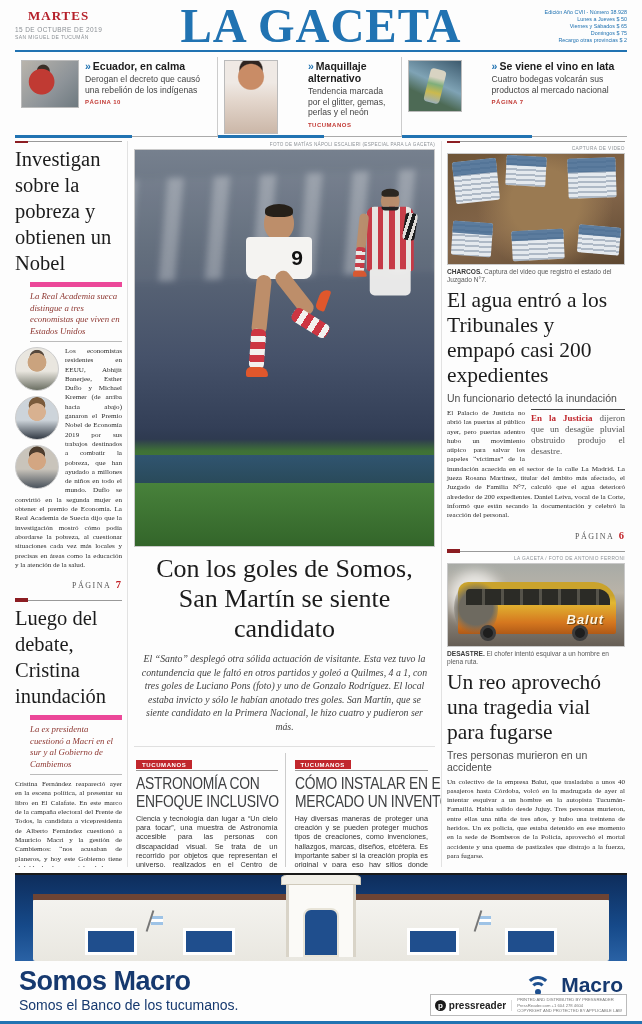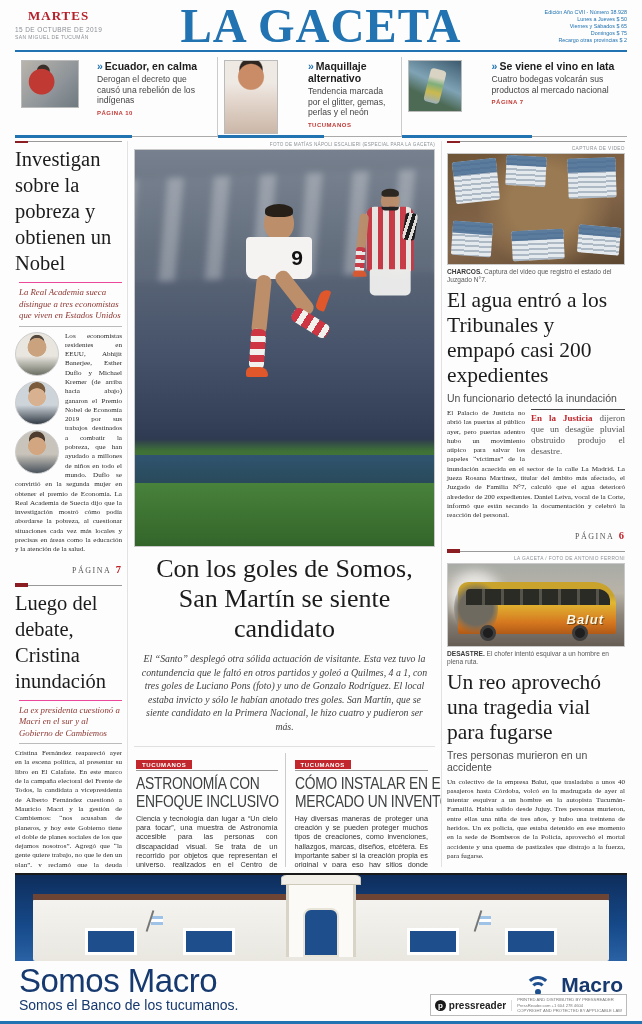--- a/index.html
+++ b/index.html
@@ -17,21 +17,21 @@
   .masthead{position:absolute;left:0;right:0;top:0;text-align:center;
             font-family:"Liberation Serif",serif;font-weight:bold;font-size:47px;line-height:50px;
             color:#2173b2;letter-spacing:1px;transform:scaleY(1.04);}
   .hdr-right{position:absolute;right:15px;top:9px;text-align:right;color:#2173b2;font-size:5.4px;line-height:7px;}
   .hdr-rule{height:2px;background:#2173b2;margin:0 15px;}
 
   
   .teasers{display:flex;margin:5px 15px 4px 15px;height:80px;}
   .teaser{position:relative;display:flex;padding:3px 6px 0 6px;border-bottom:1px solid #aaa;}
   .teaser+.teaser{border-left:1px solid #ccc;gap:24px;}
-  .t1{width:33%;gap:12px;} .t2{width:30%;} .t3{width:37%;}
+  .t1{width:33%;} .t2{width:30%;} .t3{width:37%;}
   .t-bar{position:absolute;left:0;bottom:-2px;height:3px;width:58%;background:#2173b2;}
   .thumb{flex:none;margin-right:6px;border:1px solid #bbb;}
   .th1{width:58px;height:48px;background:
        radial-gradient(circle at 35% 45%,#c03a33 0 28%,transparent 30%),
        radial-gradient(circle at 38% 22%,#3a2f28 0 12%,transparent 14%),
        linear-gradient(135deg,#b9b4ac,#8e9499 60%,#6f7a80);}
   .th2{width:54px;height:74px;background:
        radial-gradient(circle at 50% 22%,#c98c66 0 20%,transparent 22%),
        radial-gradient(circle at 50% 12%,#2e2420 0 16%,transparent 18%),
        linear-gradient(180deg,#efe9e4 0 30%,#e3d6cc 55%,#cbb7a8);}
@@ -51,22 +51,22 @@
   .col-l{width:112px;flex:none;overflow:hidden;padding-right:5px;}
   .col-c{width:315px;flex:none;overflow:hidden;padding:0 6px;border-left:1px solid #e2e2e2;border-right:1px solid #e2e2e2;}
   .col-r{width:183px;flex:none;overflow:hidden;padding-left:5px;}
 
   .tickline{position:relative;border-top:1px solid #999;margin-bottom:4px;}
   .tick{position:absolute;left:0;top:-3px;width:13px;height:4px;background:#8c1d22;}
 
   .h-serif{font-family:"Liberation Serif",serif;color:#1c1c1c;font-weight:normal;margin:0;}
   .hl-left{font-size:20.5px;line-height:26px;margin-top:3px;}
   .deck{font-family:"Liberation Serif",serif;font-style:italic;color:#8d3630;
-        font-size:8.8px;line-height:11.5px;border-top:1px solid #ec4899;border-bottom:1px solid #bbb;
-        padding:4px 0;margin:6px 0 5px 4px;}
+        font-size:8.8px;line-height:11.5px;border-top:5px solid #ec4899;border-bottom:1px solid #bbb;
+        padding:4px 0;margin:6px 0 5px 15px;}
   .bodytext{font-family:"Liberation Serif",serif;font-size:7.1px;line-height:9.3px;color:#2b2b2b;text-align:justify;}
   .pics{float:left;width:46px;margin-right:4px;}
   .pic{width:44px;height:44px;border-radius:50%;margin-bottom:5px;border:1px solid #ccc;}
   .p1{background:radial-gradient(circle at 50% 34%,#caa37e 0 26%,transparent 28%),radial-gradient(circle at 50% 22%,#55483c 0 18%,transparent 20%),linear-gradient(180deg,#e9e6df 55%,#6b6f63);}
   .p2{background:radial-gradient(circle at 50% 36%,#d8b190 0 25%,transparent 27%),radial-gradient(circle at 50% 20%,#7a5b3c 0 20%,transparent 22%),linear-gradient(180deg,#cdd4da 55%,#323a44);}
   .p3{background:radial-gradient(circle at 50% 36%,#d3a682 0 25%,transparent 27%),radial-gradient(circle at 50% 20%,#4e3d2e 0 19%,transparent 21%),linear-gradient(180deg,#c9c4bb 55%,#49525c);}
   .pagina{text-align:right;margin:4px 0 8px 0;}
   .pg-label{font-family:"Liberation Serif",serif;font-size:8px;letter-spacing:1.5px;color:#555;}
   .pg-num{font-family:"Liberation Serif",serif;font-weight:bold;font-size:10.5px;color:#c22026;letter-spacing:1px;}
 
@@ -159,21 +159,21 @@
   .roof{position:absolute;top:-5px;left:0;right:0;height:6px;background:#6e4434;}
   .portal{position:absolute;left:44%;top:-16px;width:12%;height:120%;background:#fbfaf7;border-left:3px solid #d9d4c8;border-right:3px solid #d9d4c8;}
   .pediment{position:absolute;top:-12px;left:-8px;right:-8px;height:14px;background:#f1efe8;border-radius:50% 50% 0 0;border:1px solid #d0cabb;}
   .door{position:absolute;left:22%;top:34%;width:56%;height:66%;background:#1f4e8d;border-radius:8px 8px 0 0;border:2px solid #e8e4d8;}
   .win{position:absolute;top:46%;width:9%;height:44%;background:#1f4e8d;border:3px solid #fff;}
   .wa{left:9%;} .wb{left:26%;} .wc{right:26%;} .wd{right:9%;}
   .flag{position:absolute;top:28%;width:12px;height:9px;background:linear-gradient(180deg,#9ec3e6 33%,#fff 33% 66%,#9ec3e6 66%);}
   .fa{left:20.5%;} .fb{right:20.5%;}
   .pole{position:absolute;top:-6px;left:-2px;width:2px;height:22px;background:#777;transform:rotate(18deg);}
   .ad-body{display:flex;justify-content:space-between;align-items:flex-start;padding:6px 4px 2px 4px;}
-  .ad-title{font-weight:normal;font-size:33px;color:#16396f;line-height:28px;letter-spacing:-.5px;}
+  .ad-title{font-weight:bold;font-size:27px;color:#16396f;line-height:28px;letter-spacing:-.5px;}
   .ad-sub{font-size:14px;color:#16396f;margin-top:2px;}
   .macro{display:flex;align-items:center;margin-top:8px;}
   .macro-mark{position:relative;width:34px;height:26px;margin-right:6px;}
   .arc{position:absolute;left:50%;border:3px solid #1d4f8f;border-radius:50%;
       border-bottom-color:transparent;border-left-color:transparent;border-right-color:transparent;transform:translateX(-50%) ;}
   .a1{width:26px;height:26px;top:0;}
   .a2{width:16px;height:16px;top:6px;}
   .adot{position:absolute;left:50%;top:13px;width:6px;height:6px;border-radius:50%;background:#1d4f8f;transform:translateX(-50%);}
   .macro-name{font-weight:bold;font-size:21px;color:#16396f;line-height:20px;}
   .macro-tag{font-size:7px;color:#5577a3;}

